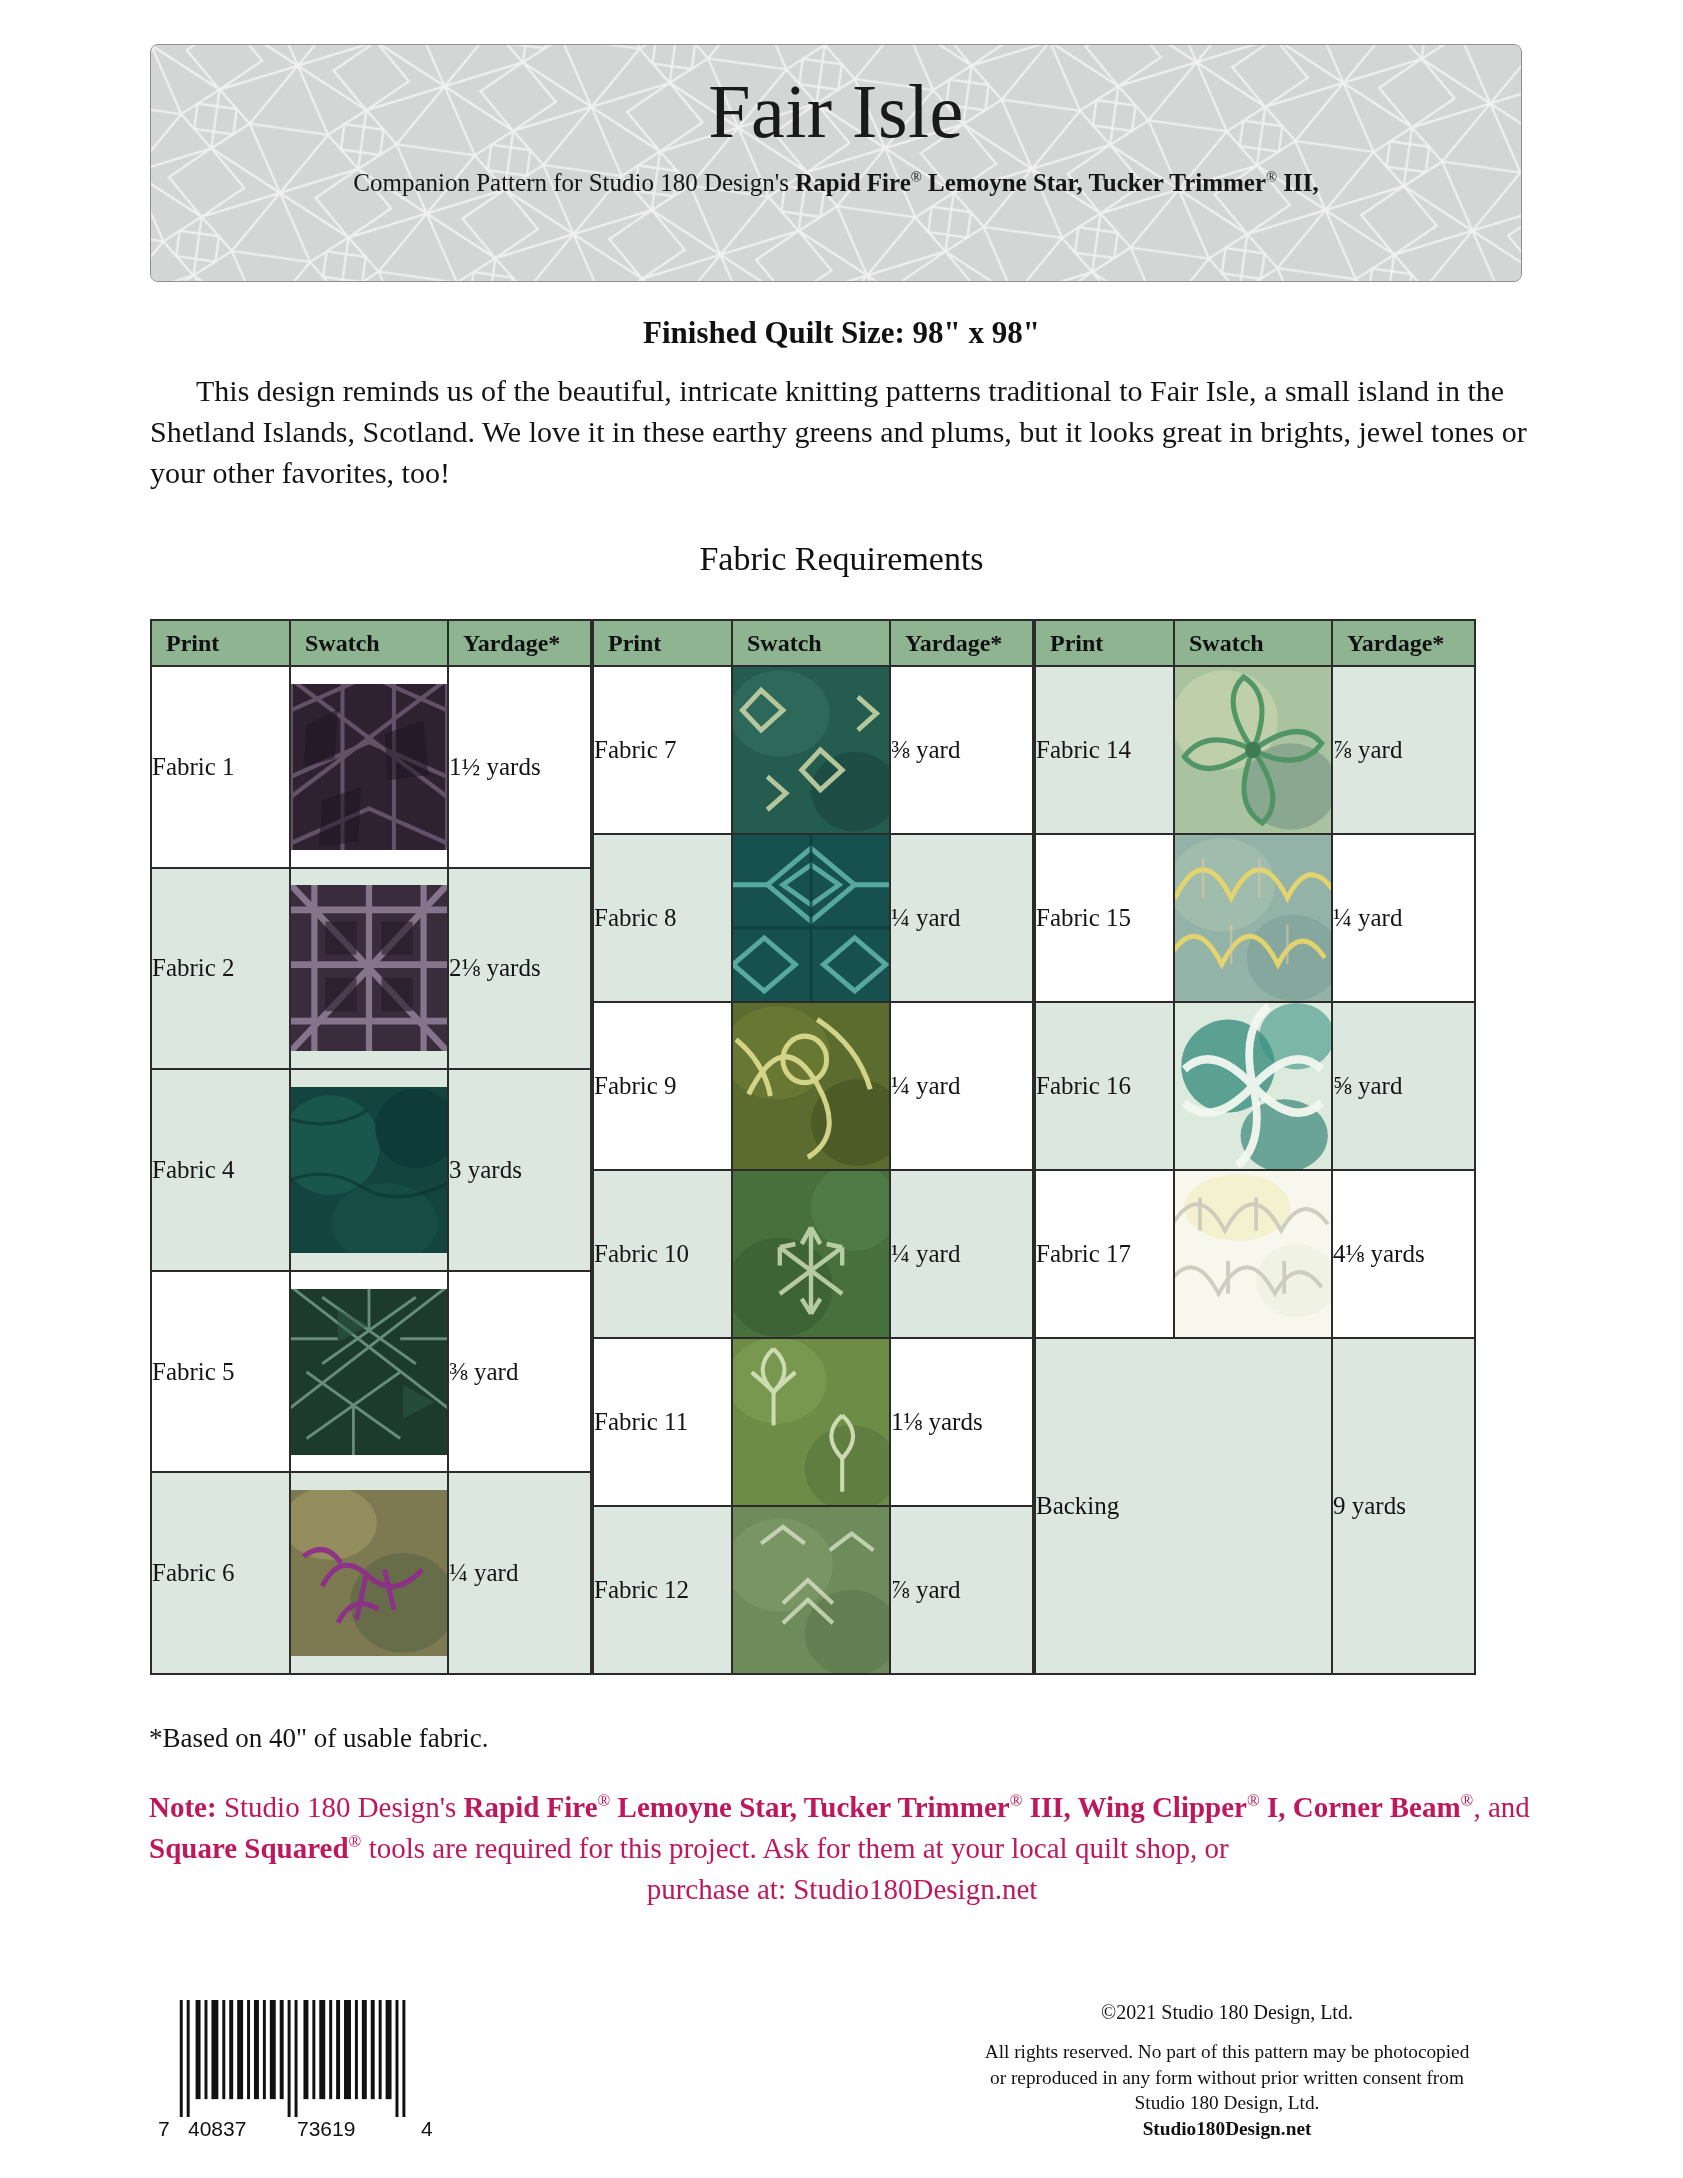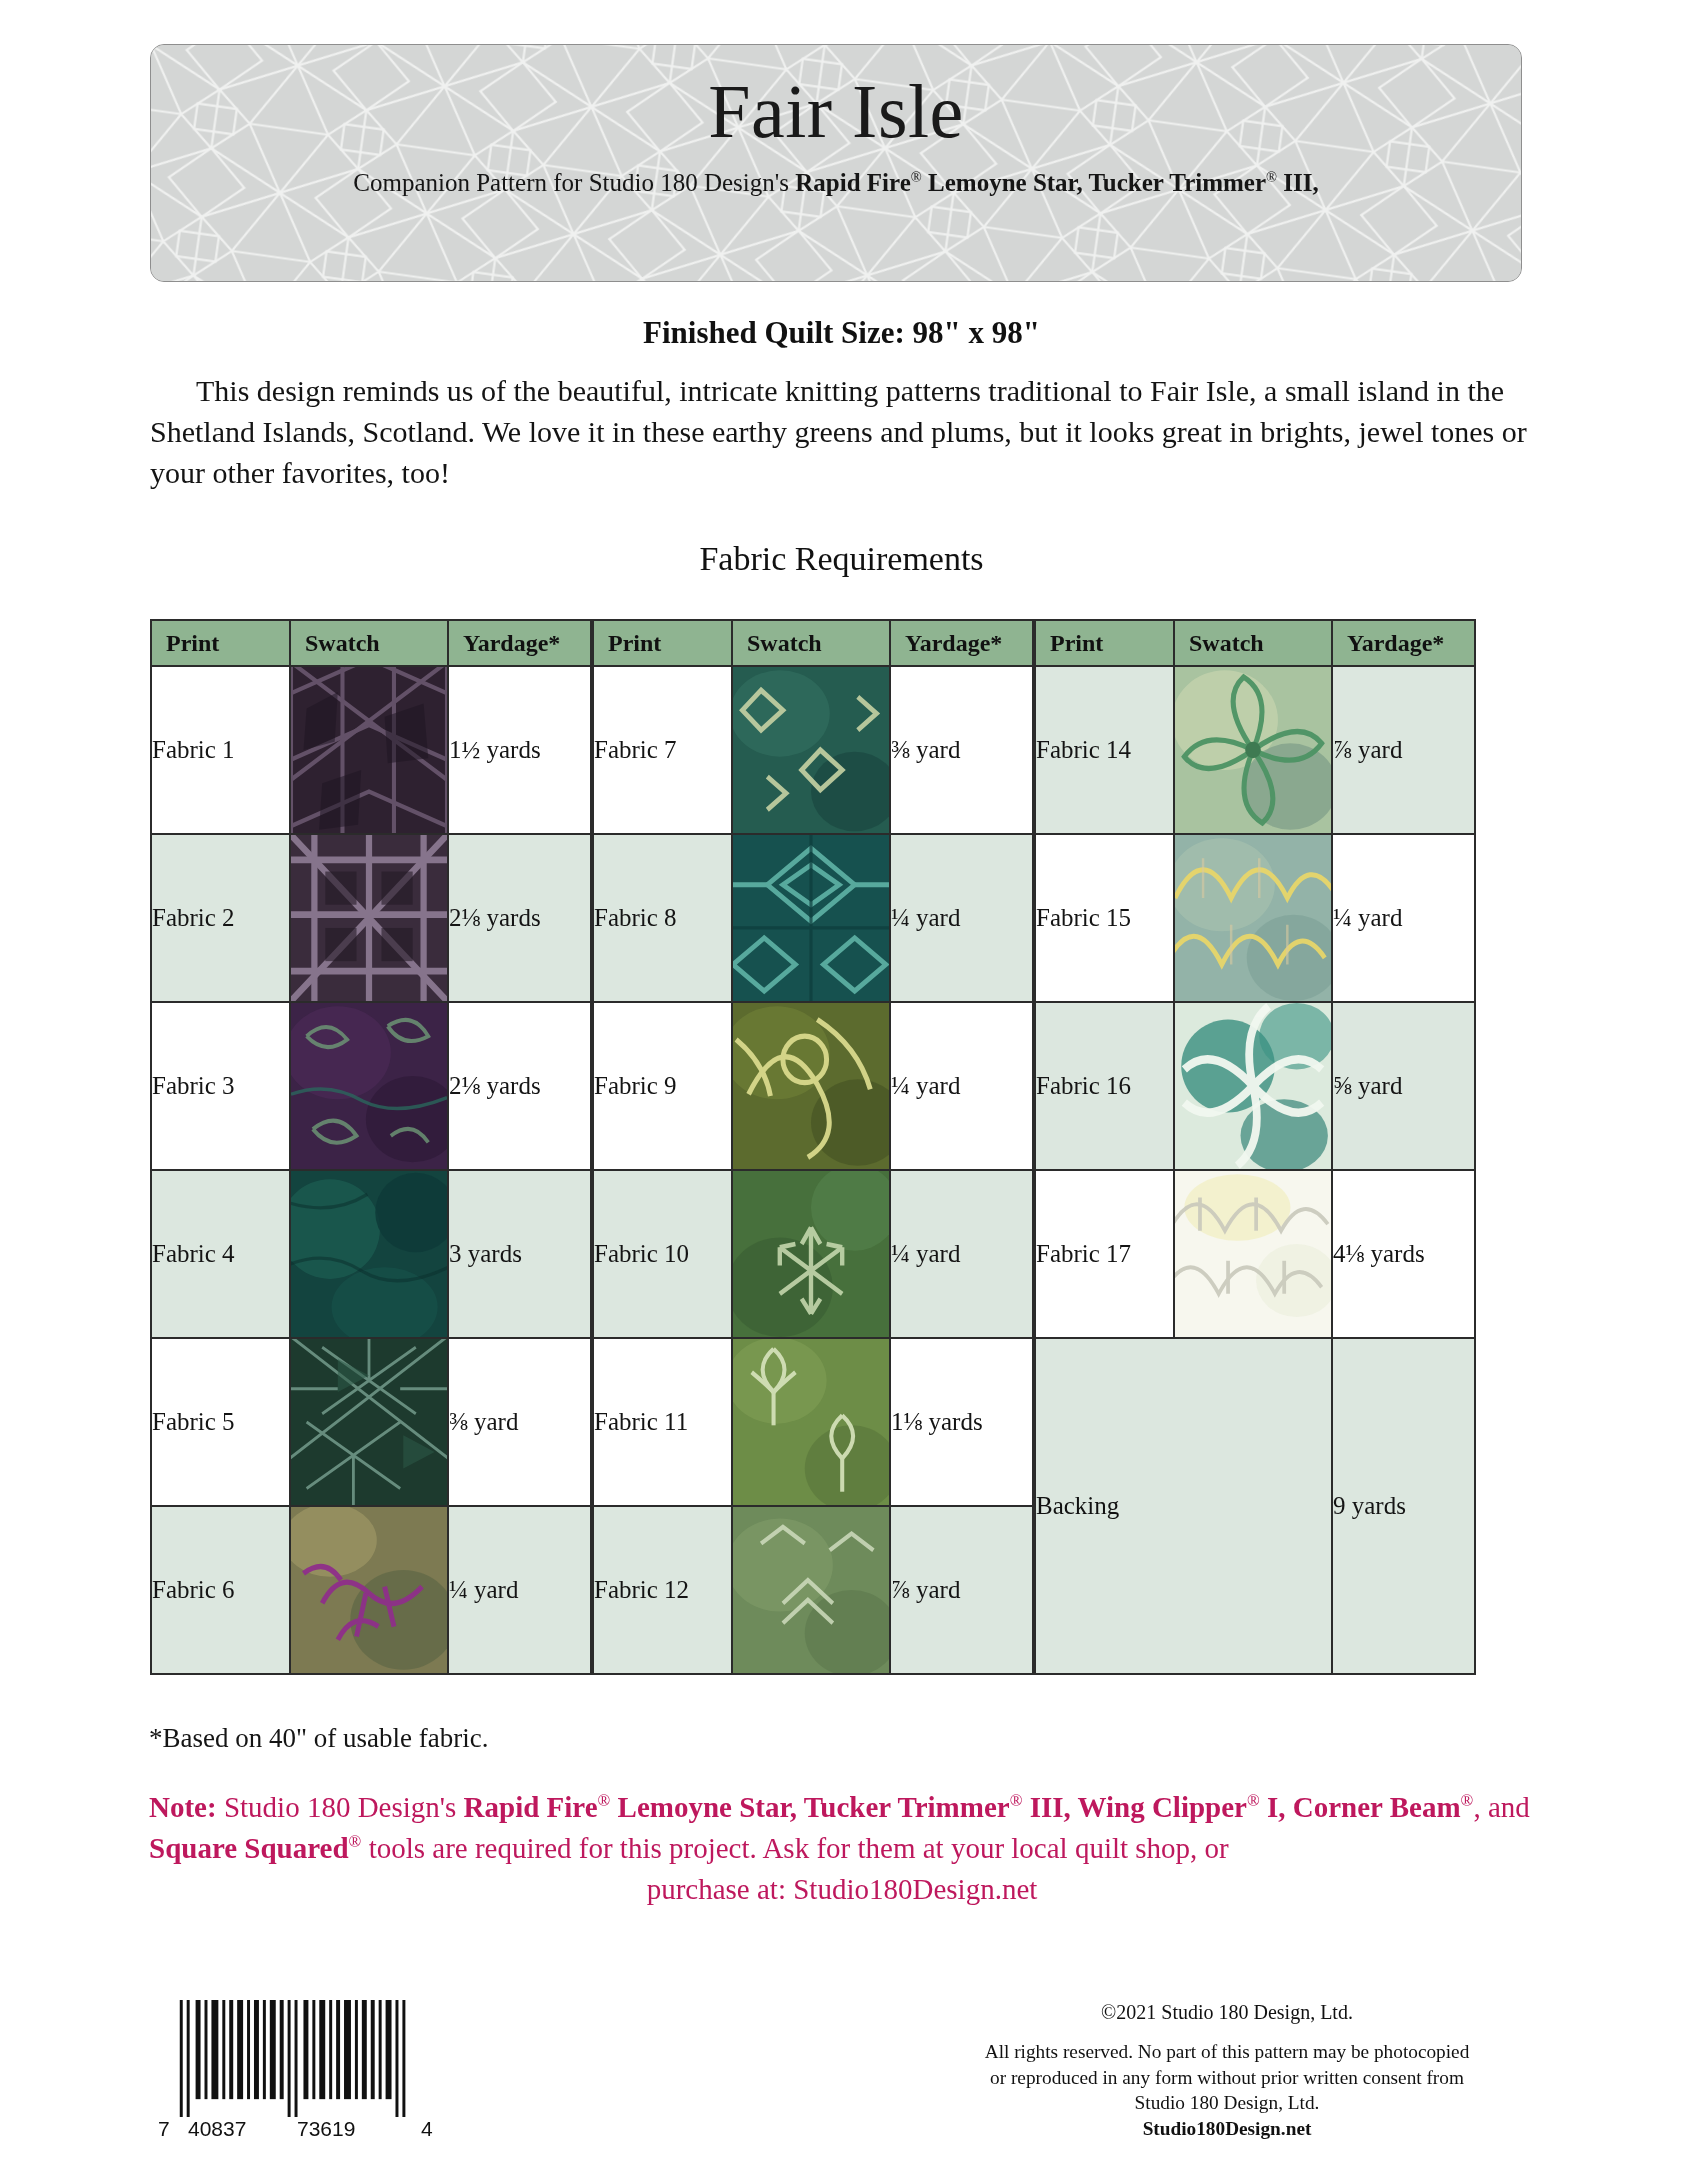--- a/index.html
+++ b/index.html
@@ -17,21 +17,21 @@
   }
 
   
   .banner {
     position: absolute;
     left: 150px;
     top: 44px;
     width: 1372px;
     height: 238px;
     border: 1.5px solid #8e8e8e;
-    border-radius: 14px;
+    border-radius: 8px;
     background: #d4d6d5;
     overflow: hidden;
     box-sizing: border-box;
   }
   .banner-pattern {
     position: absolute;
     left: 0; top: 0; right: 0; bottom: 0;
     opacity: 0.95;
   }
   .banner-inner {
@@ -317,40 +317,20 @@
             <g stroke="#9a87a0" stroke-width="4" fill="none" opacity="0.8">
               <path d="M-10 15 L110 15 M-10 48 L110 48 M-10 82 L110 82"></path>
               <path d="M15 -10 L15 110 M50 -10 L50 110 M85 -10 L85 110"></path>
               <path d="M-10 -10 L110 110 M110 -10 L-10 110"></path>
             </g>
             <g fill="#241a26" opacity="0.6">
               <rect x="22" y="22" width="20" height="20"></rect>
               <rect x="58" y="22" width="20" height="20"></rect>
               <rect x="22" y="56" width="20" height="20"></rect>
               <rect x="58" y="56" width="20" height="20"></rect>
-            </g>
-          </svg>
-        </td>
-        <td class="yard-cell">2⅛ yards</td>
-      </tr>
-      <tr class="rw">
-        <td class="print-cell">Fabric 3</td>
-        <td class="swatch-cell">
-          <svg class="swatch" viewBox="0 0 100 100" preserveAspectRatio="none">
-            <rect width="100" height="100" fill="#3c2347"></rect>
-            <ellipse cx="30" cy="30" rx="34" ry="28" fill="#4a2a55" opacity="0.7"></ellipse>
-            <ellipse cx="78" cy="70" rx="30" ry="26" fill="#2f1a3a" opacity="0.8"></ellipse>
-            <g stroke="#6f9a77" stroke-width="2.4" fill="none" opacity="0.8">
-              <path d="M10 20 q14 -12 26 2 q-14 10 -26 -2"></path>
-              <path d="M62 14 q16 -10 26 6 q-16 8 -26 -6"></path>
-              <path d="M14 76 q16 -12 28 4 q-16 10 -28 -4"></path>
-              <path d="M64 80 q14 -10 24 4"></path>
-            </g>
-            <g stroke="#2a6b5e" stroke-width="2" fill="none" opacity="0.75">
-              <path d="M0 55 q24 -8 46 4 q22 10 54 -2"></path>
             </g>
           </svg>
         </td>
         <td class="yard-cell">2⅛ yards</td>
       </tr>
       <tr class="rg">
         <td class="print-cell">Fabric 4</td>
         <td class="swatch-cell">
           <svg class="swatch" viewBox="0 0 100 100" preserveAspectRatio="none">
             <rect width="100" height="100" fill="#13443f"></rect>

